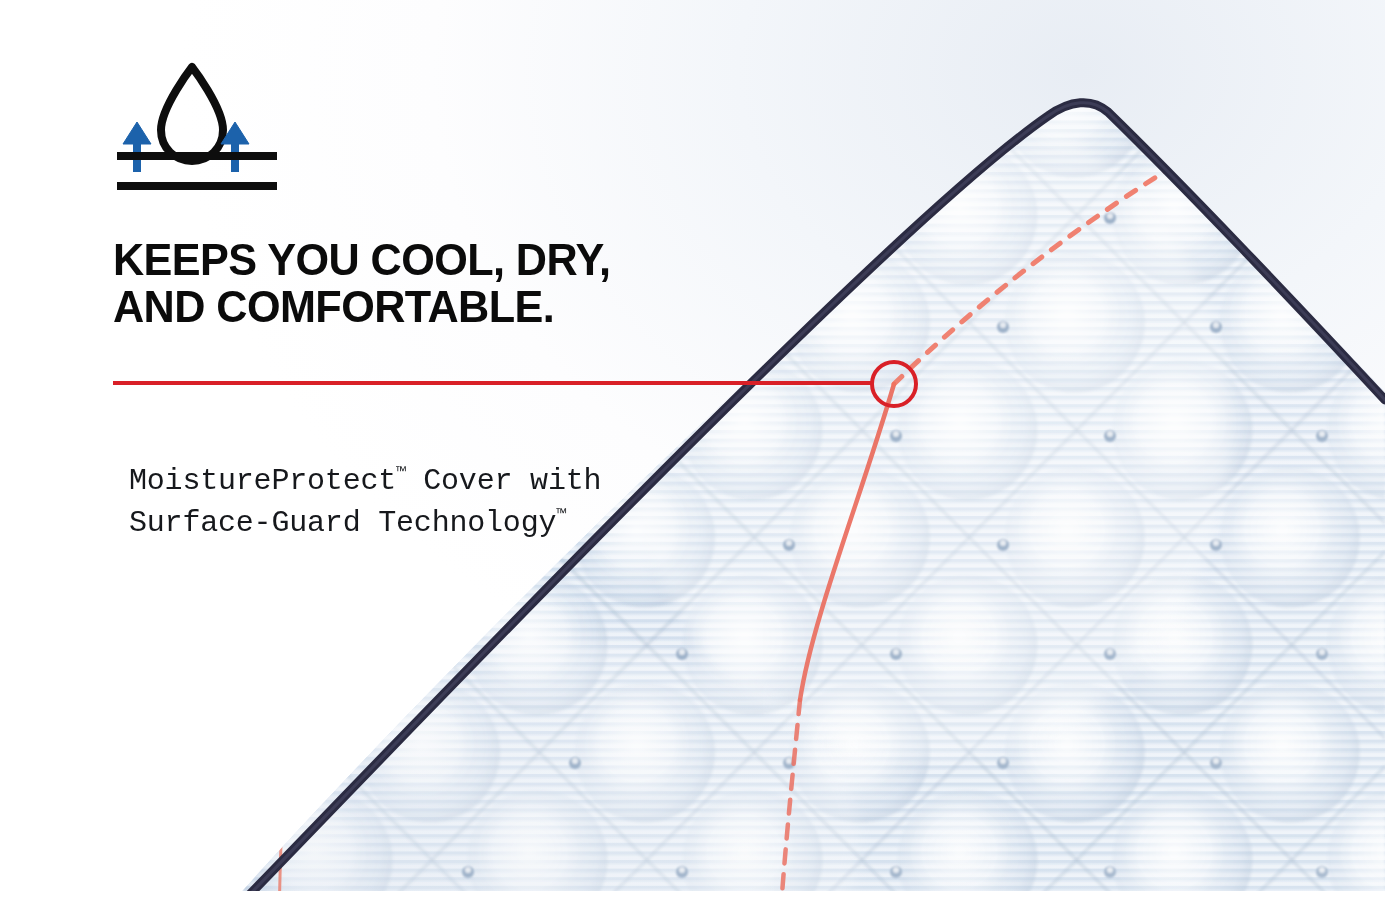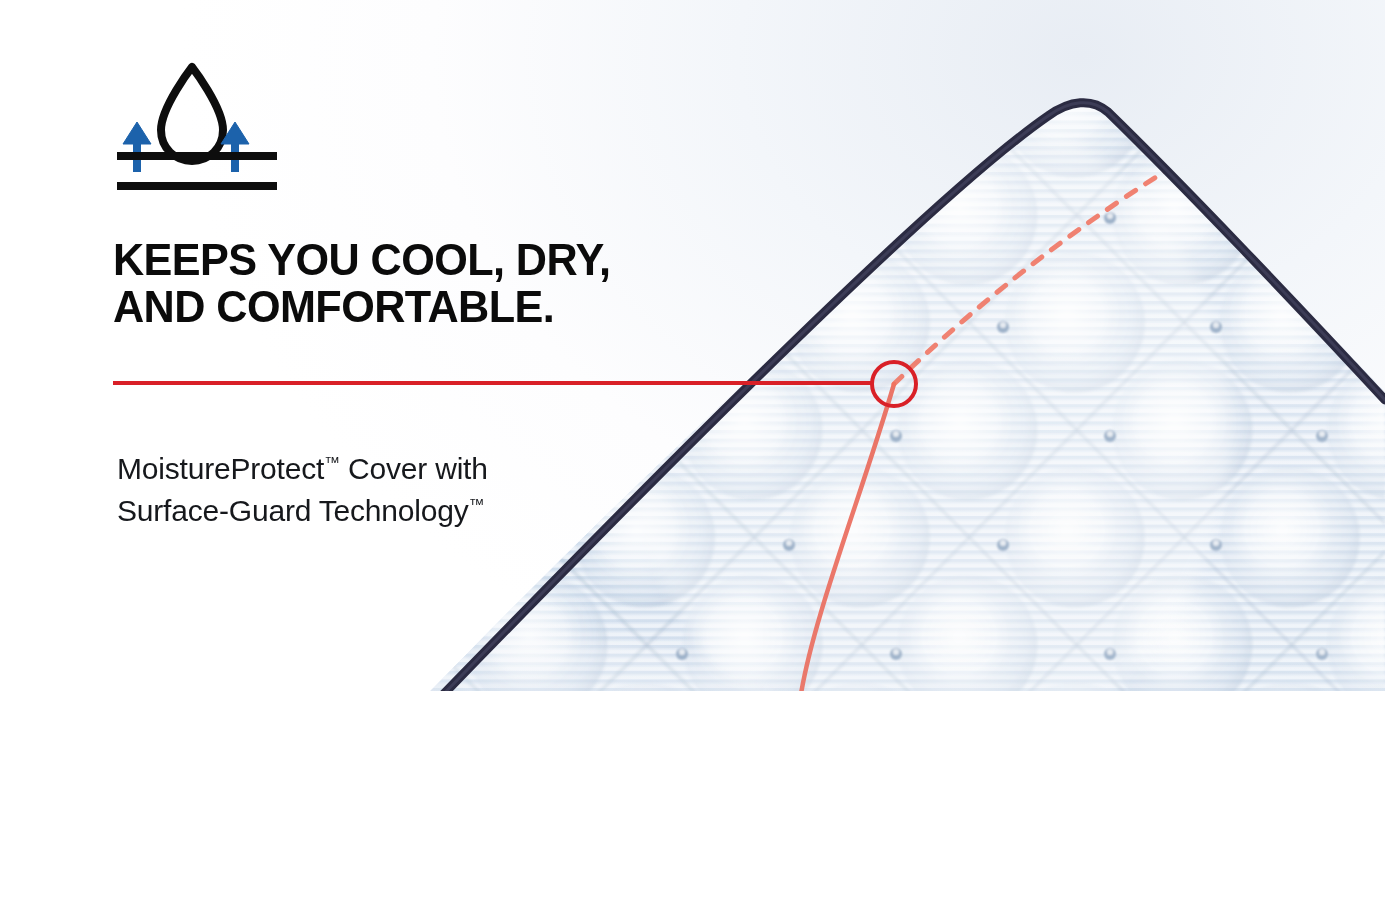--- a/index.html
+++ b/index.html
@@ -11,21 +11,21 @@
     width: 1385px;
     height: 923px;
     overflow: hidden;
     font-family: "Liberation Sans", sans-serif;
     background: #ffffff;
   }
 
   .stage {
     position: relative;
     width: 1385px;
-    height: 691px;
+    height: 891px;
     overflow: hidden;
     background:
       radial-gradient(ellipse 900px 700px at 78% 8%, #e8edf4 0%, #f3f6fa 38%, #fdfdfe 72%, #ffffff 100%),
       linear-gradient(180deg, #ffffff 0%, #fbfcfd 100%);
   }
 
   
   .product-layer {
     position: absolute;
     inset: 0;
@@ -78,23 +78,23 @@
     transform: scaleX(0.96);
     transform-origin: left center;
     white-space: pre-line;
   }
 
   .rule-spacer {
     height: 62px;
   }
 
   .subcopy {
-    margin: 4px;
+    margin: 16px;
     padding-top: 52px;
-    font-family: Liberation Sans, sans-serif;
+    font-family: Liberation Mono, monospace;
     font-weight: normal;
     font-size: 30px;
     line-height: 42px;
     color: #16181c;
     white-space: pre-line;
     letter-spacing: -0.2px;
   }
   .subcopy .tm {
     font-size: 16px;
     vertical-align: super;

